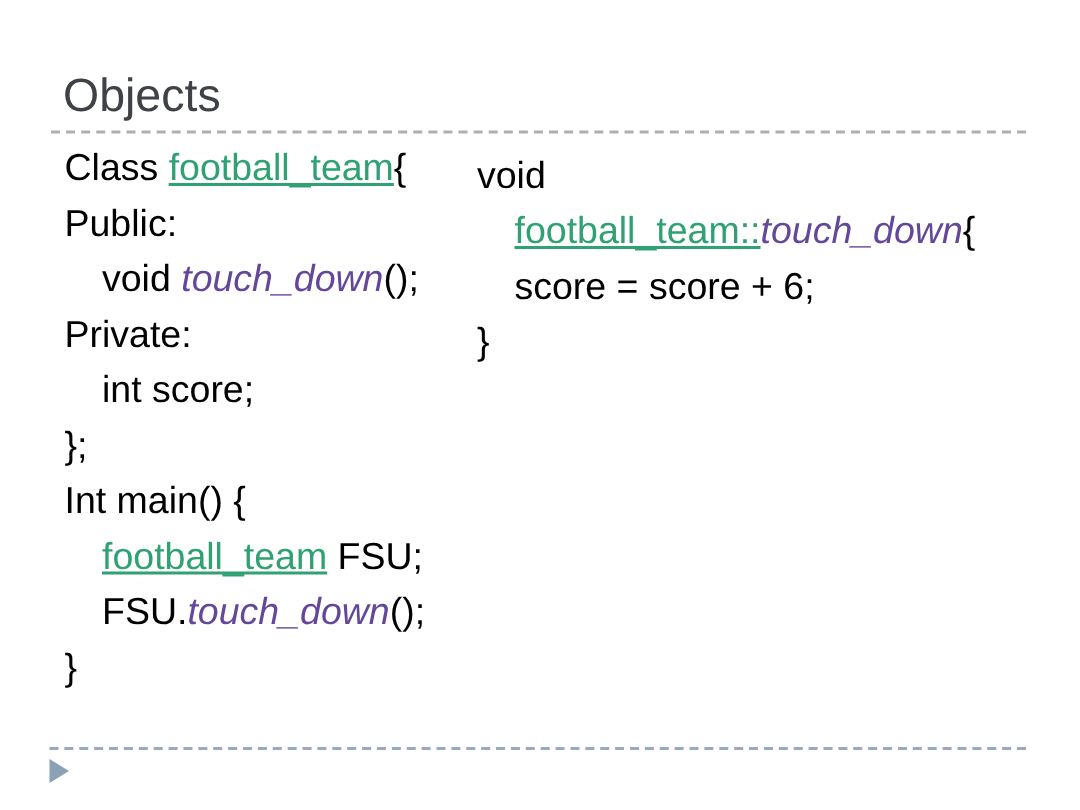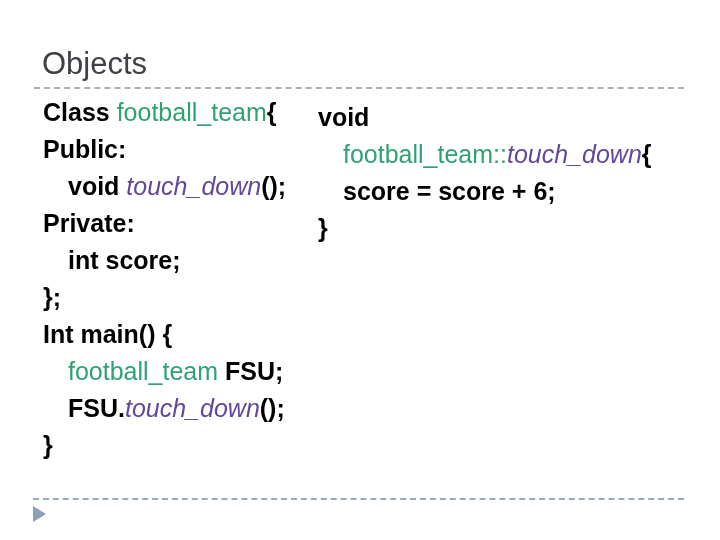--- a/index.html
+++ b/index.html
@@ -31,22 +31,22 @@
   .code {
     position: absolute;
     font-size: 25px;
     line-height: 37px;
     color: var(--code-default);
     white-space: pre;
   }
   .code-left  { left: 43px;  top: 94px; }
   .code-right { left: 318px; top: 99px; }
   .code-line.indent-1 { padding-left: 25px; }
-  .seg-default { color: var(--code-default); font-weight: bold; }
-  .seg-green   { color: var(--type-color); }
+  .seg-default { color: var(--code-default); }
+  .seg-green   { color: var(--type-color); text-decoration: underline; }
   .seg-purple  { color: var(--method-color); font-style: italic; }
   .divider-bottom {
     position: absolute;
     left: 33px;
     width: 651px;
     top: 498px;
     border-top: 2px dashed var(--divider-bottom-color);
   }
   .footer-arrow {
     position: absolute;

